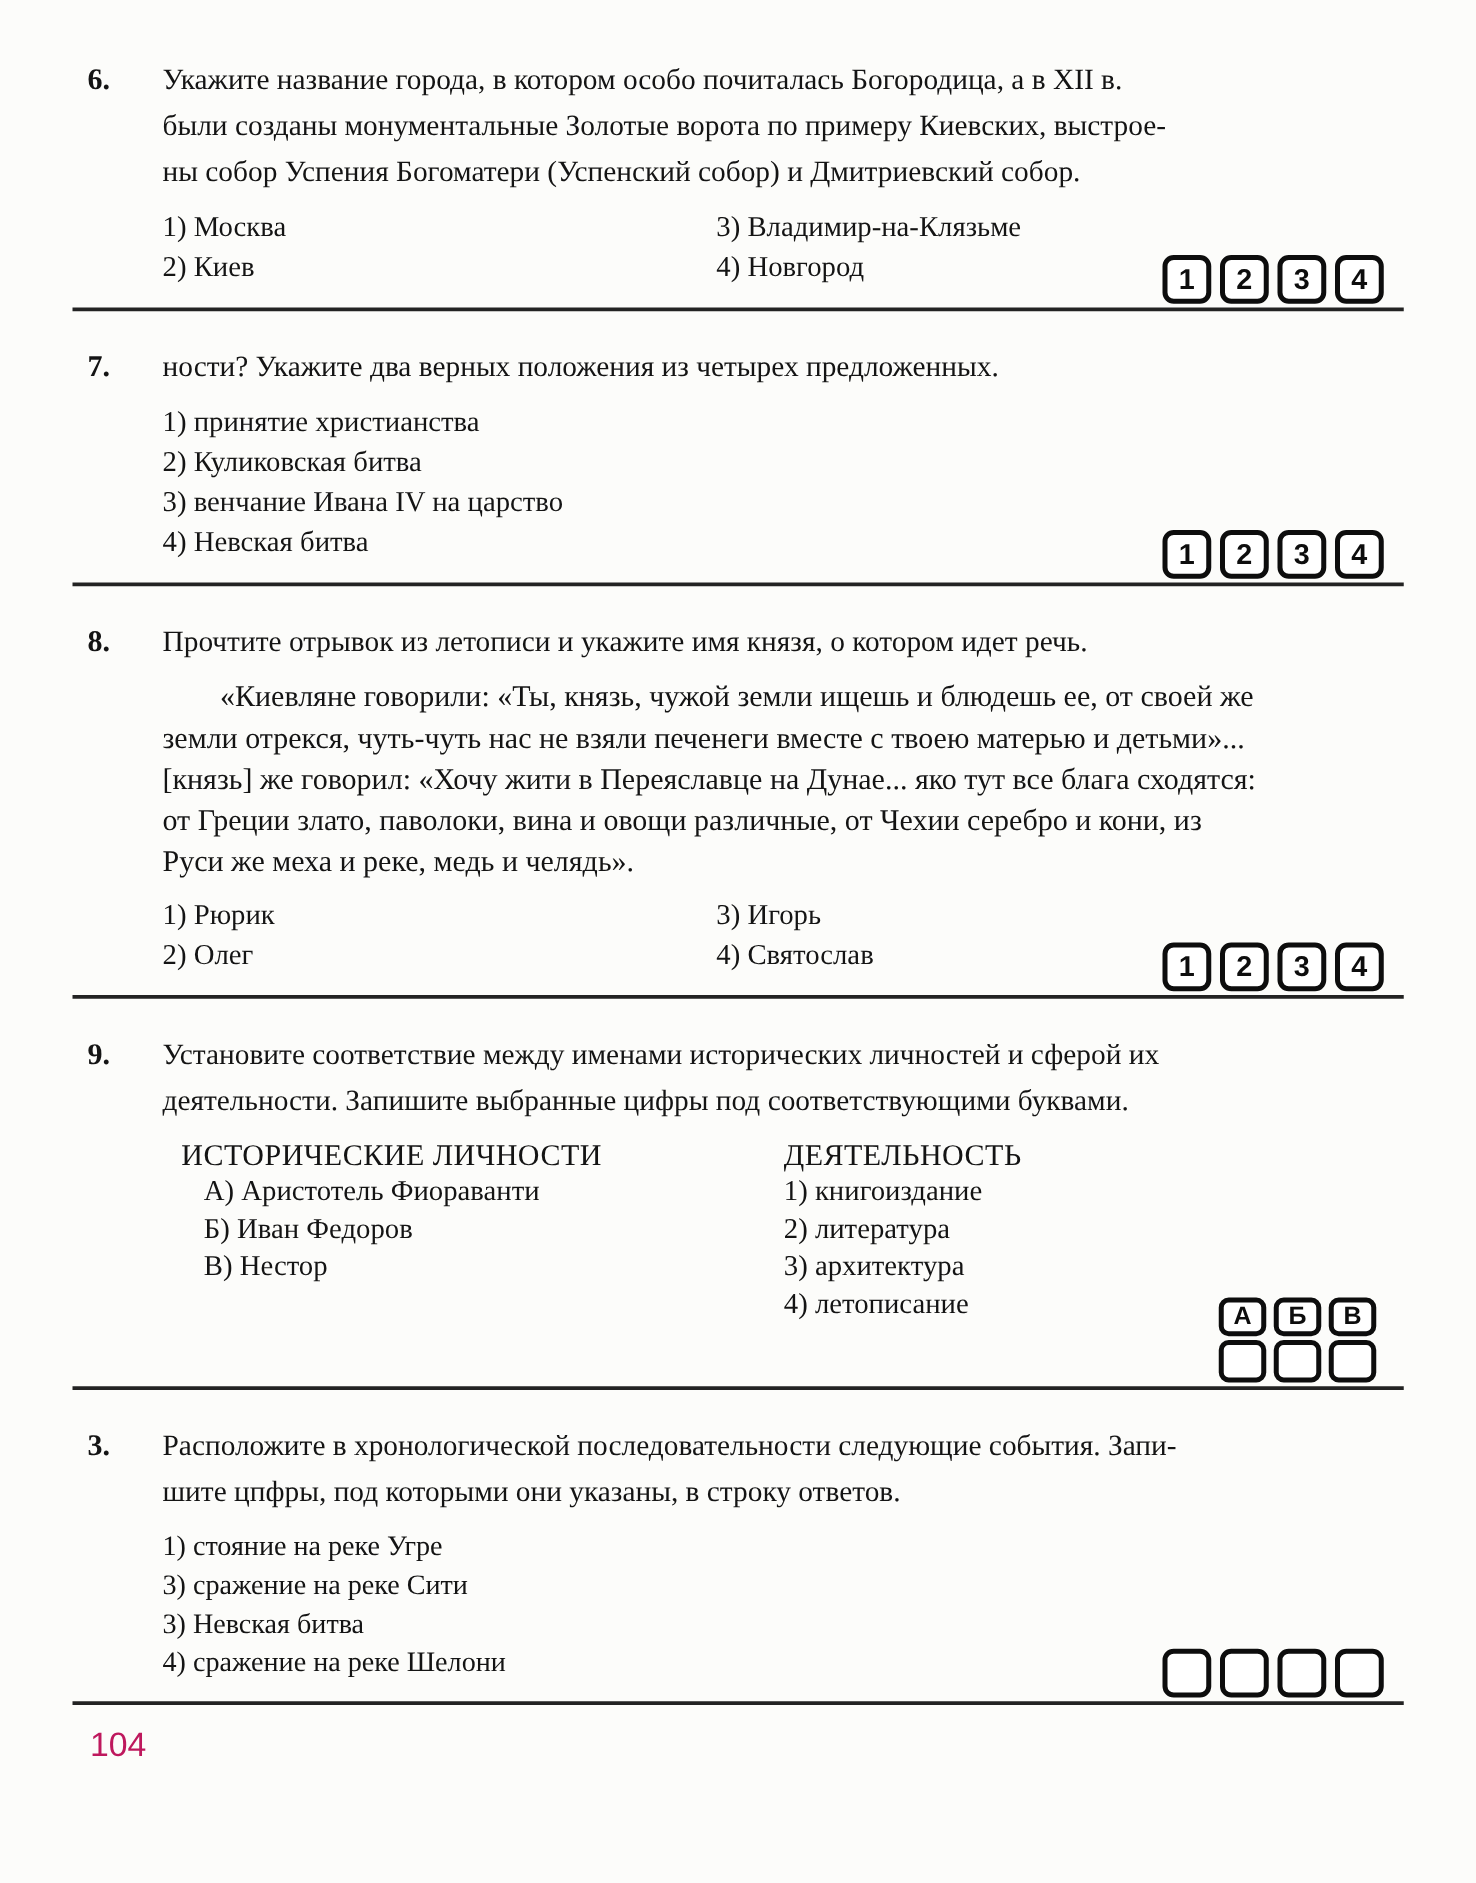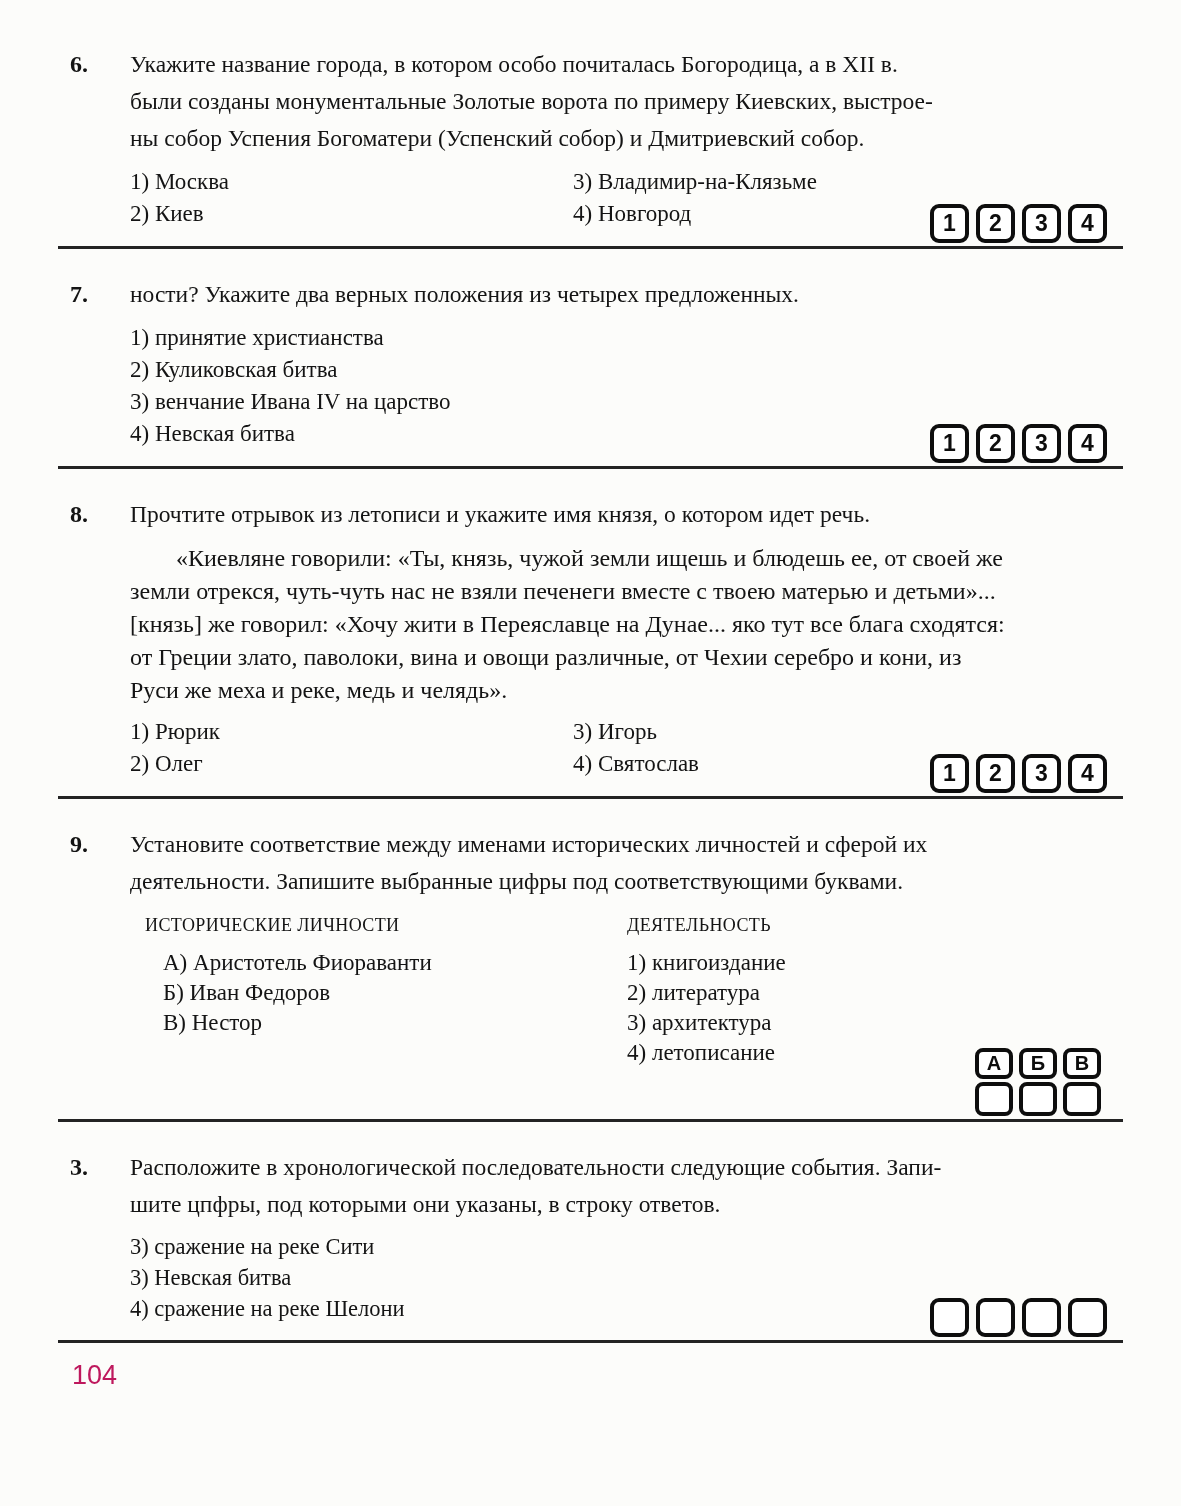--- a/index.html
+++ b/index.html
@@ -32,21 +32,21 @@
   .opts-2col { display:grid; grid-template-columns:443px 1fr; grid-auto-flow:row; }
   .opts-1col { display:block; }
   .opt { white-space:nowrap; }
   .opts-q10 { margin-top:8px; font-size:22.5px; line-height:31px; }
 
   .quote { margin-top:9px; font-size:24px; line-height:33px; text-align:justify; }
   .quote .qline { text-align:left; }
   .quote .qline.indent { text-indent:46px; }
 
   .match { margin-top:12px; display:grid; grid-template-columns:497px auto; font-size:23px; }
-  .match .hdr { font-size:18px; letter-spacing:0.4px; margin-bottom:10px; line-height:26px; }
+  .match .hdr { font-size:24px; letter-spacing:0.4px; line-height:26px; }
   .match .col-left .hdr { padding-left:15px; }
   .match .col-left .item { padding-left:33px; }
   .match .item { line-height:30px; white-space:nowrap; }
 
   .answers {
     display:flex; justify-content:flex-end; gap:7px;
     margin:-26px 6px 3px 0;
     position:relative;
   }
   .abox {
@@ -221,20 +221,21 @@
 
     <section class="question">
       <div class="qrow">
         <div class="qnum">3.</div>
         <div class="qbody">
           <div class="stmt">
             <div>Расположите в хронологической последовательности следующие события. Запи-</div>
             <div>шите цпфры, под которыми они указаны, в строку ответов.</div>
           </div>
           <div class="opts opts-1col opts-q10">
+            <div class="opt">1) стояние на реке Угре</div>
             <div class="opt">3) сражение на реке Сити</div>
             <div class="opt">3) Невская битва</div>
             <div class="opt">4) сражение на реке Шелони</div>
           </div>
         </div>
       </div>
       <div class="answers">
         <div class="abox"></div>
         <div class="abox"></div>
         <div class="abox"></div>

